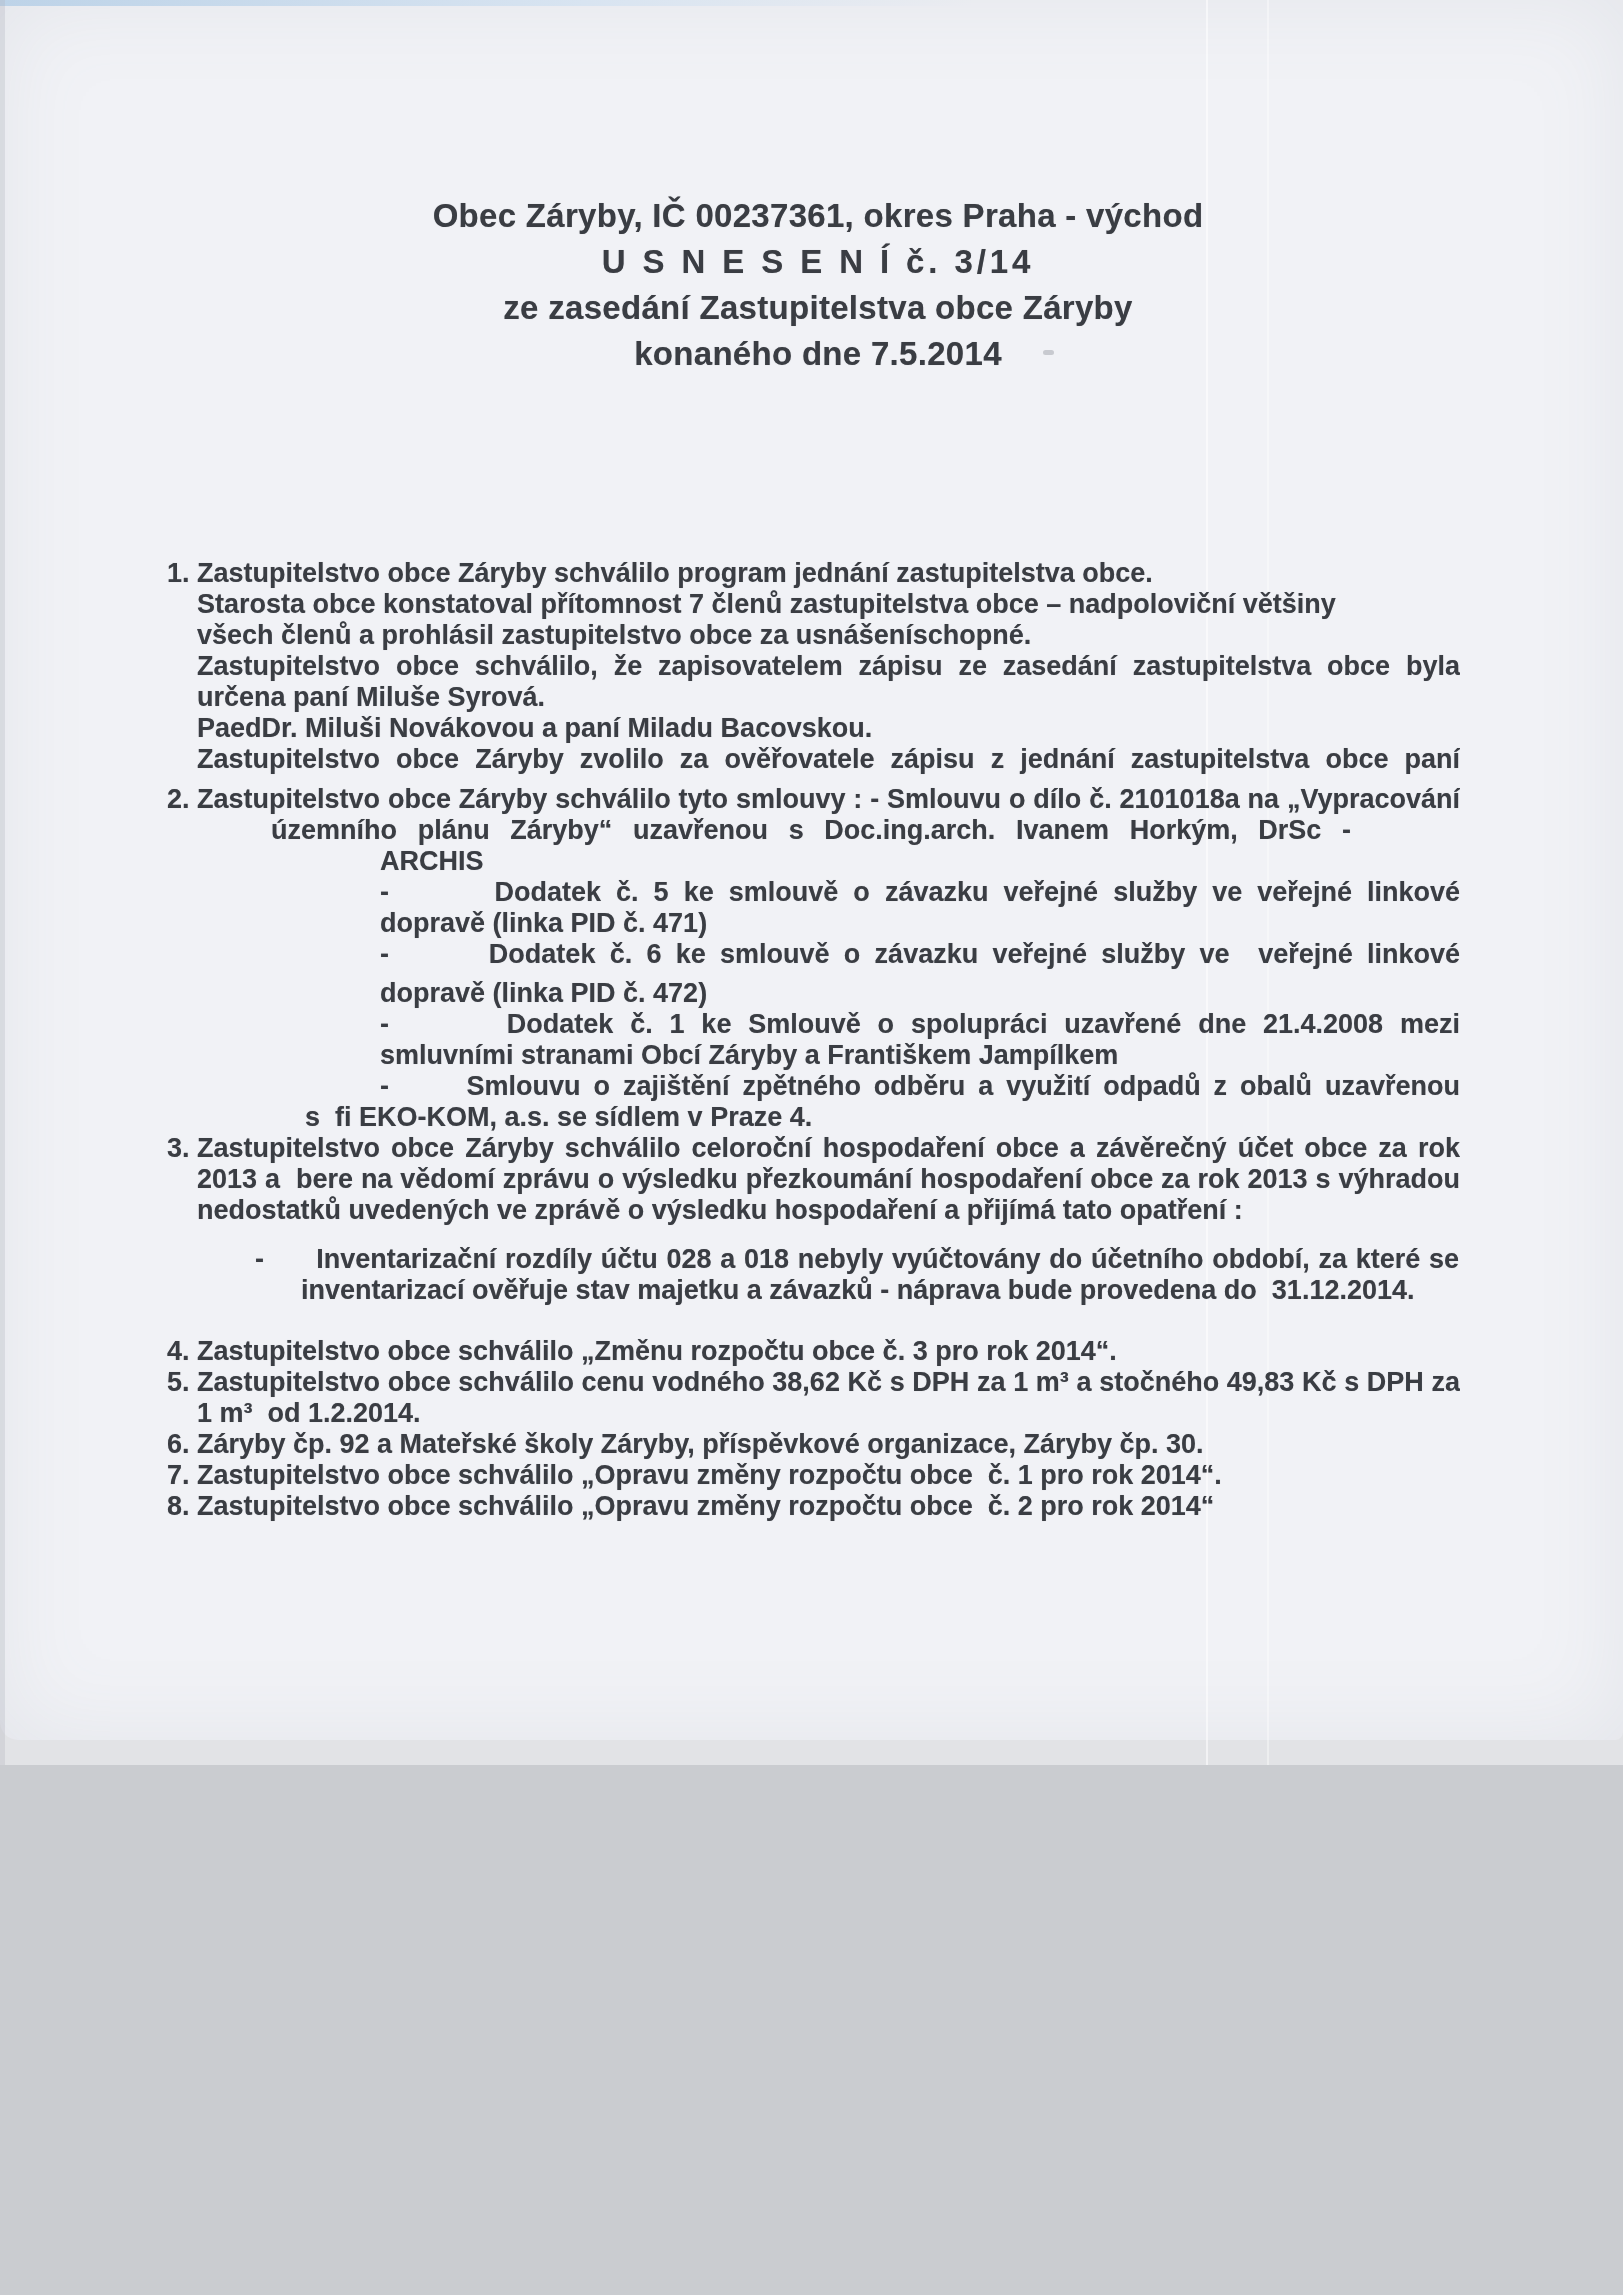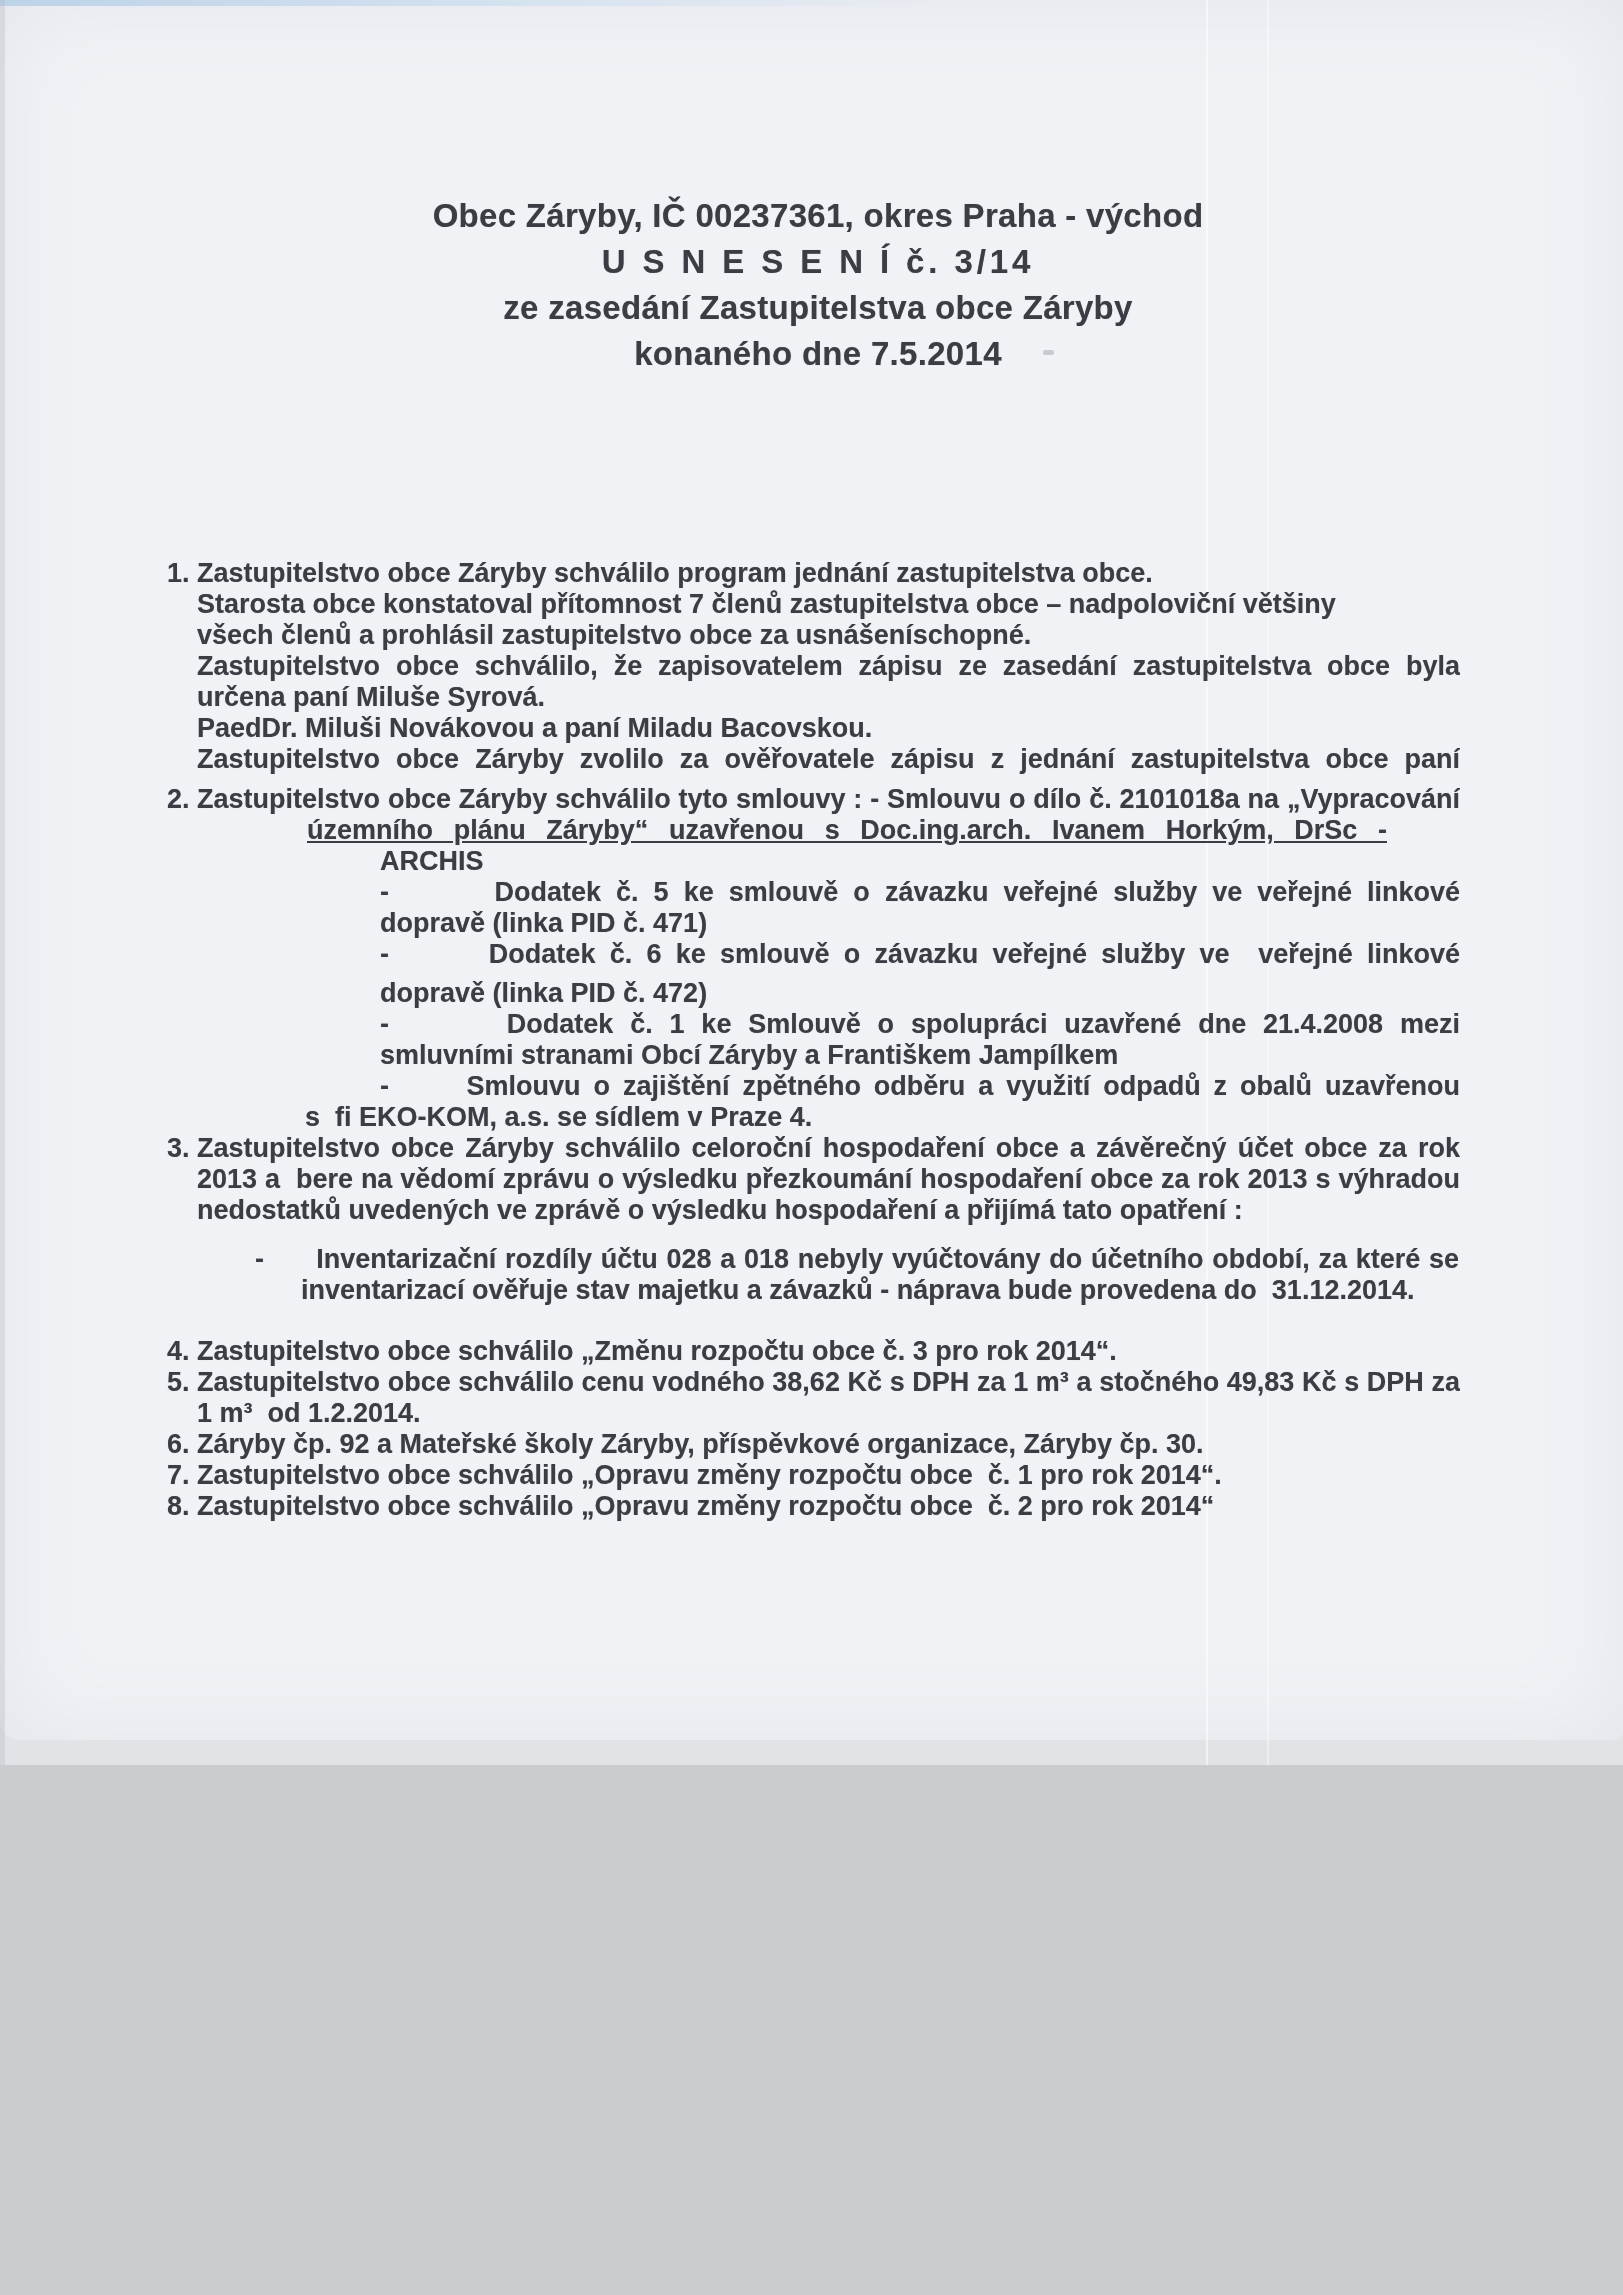--- a/index.html
+++ b/index.html
@@ -103,21 +103,21 @@
           <div class="line j">Zastupitelstvo obce schválilo, že zapisovatelem zápisu ze zasedání zastupitelstva obce byla</div>
           <div class="line">určena paní Miluše Syrová.</div>
           <div class="line">PaedDr. Miluši Novákovou a paní Miladu Bacovskou.</div>
           <div class="line j">Zastupitelstvo obce Záryby zvolilo za ověřovatele zápisu z jednání zastupitelstva obce paní</div>
         </div>
       </div>
       <div class="item" style="margin-top: 9.2px;">
         <div class="num">2.</div>
         <div>
           <div class="line j">Zastupitelstvo obce Záryby schválilo tyto smlouvy : - Smlouvu o dílo č. 2101018a na „Vypracování</div>
-          <div class="line j" style="margin-left: 110px; width: 1080px; text-decoration: underline;">územního plánu Záryby“ uzavřenou s Doc.ing.arch. Ivanem Horkým, DrSc -</div>
+          <div class="line j" style="margin-left: 74px; width: 1080px;">územního plánu Záryby“ uzavřenou s Doc.ing.arch. Ivanem Horkým, DrSc -</div>
           <div class="line" style="margin-left: 183px;">ARCHIS</div>
           <div class="line j" style="margin-left: 183px; width: 1080px;">-       Dodatek č. 5 ke smlouvě o závazku veřejné služby ve veřejné linkové</div>
           <div class="line" style="margin-left: 183px;">dopravě (linka PID č. 471)</div>
           <div class="line j" style="margin-left: 183px; width: 1080px;">-       Dodatek č. 6 ke smlouvě o závazku veřejné služby ve  veřejné linkové</div>
           <div class="line" style="margin-left: 183px; margin-top: 8px;">dopravě (linka PID č. 472)</div>
           <div class="line j" style="margin-left: 183px; width: 1080px;">-       Dodatek č. 1 ke Smlouvě o spolupráci uzavřené dne 21.4.2008 mezi</div>
           <div class="line" style="margin-left: 183px;">smluvními stranami Obcí Záryby a Františkem Jampílkem</div>
           <div class="line j" style="margin-left: 183px; width: 1080px;">-      Smlouvu o zajištění zpětného odběru a využití odpadů z obalů uzavřenou</div>
           <div class="line" style="margin-left: 108px;">s  fi EKO-KOM, a.s. se sídlem v Praze 4.</div>
         </div>

